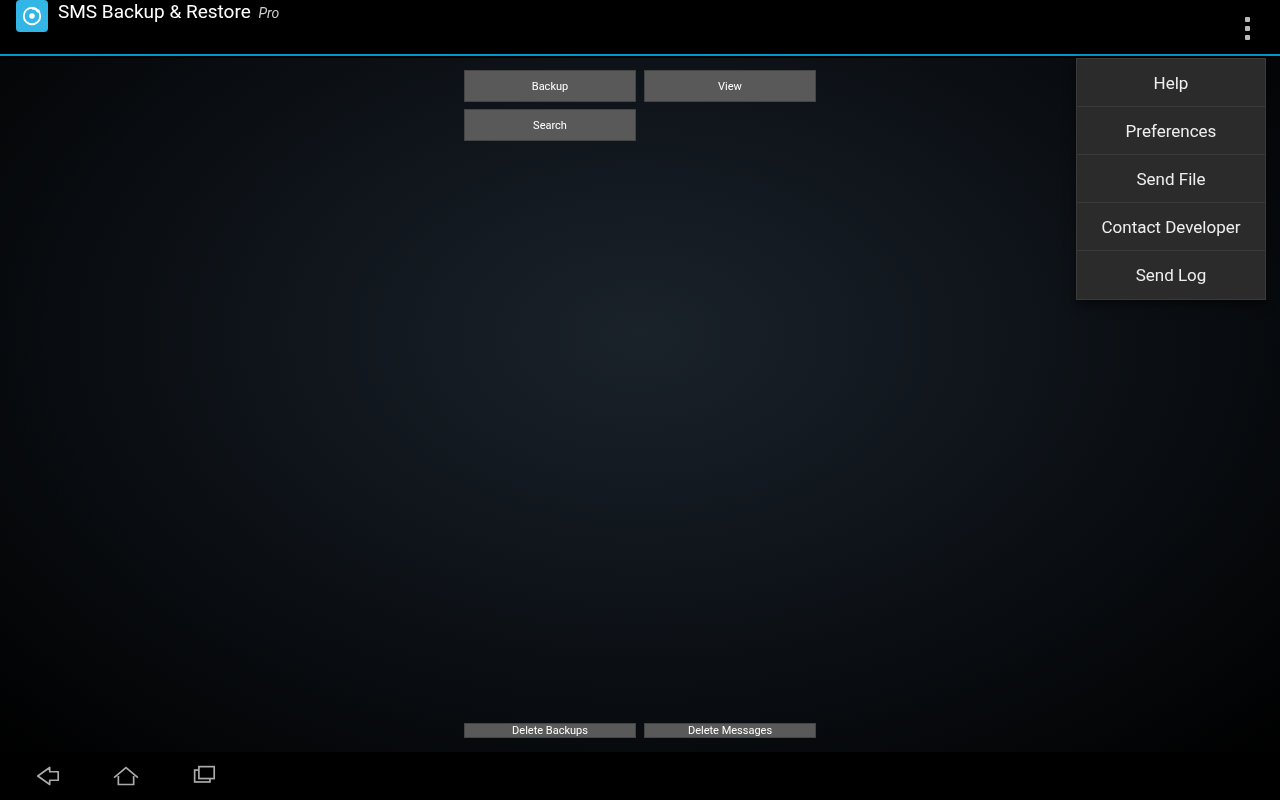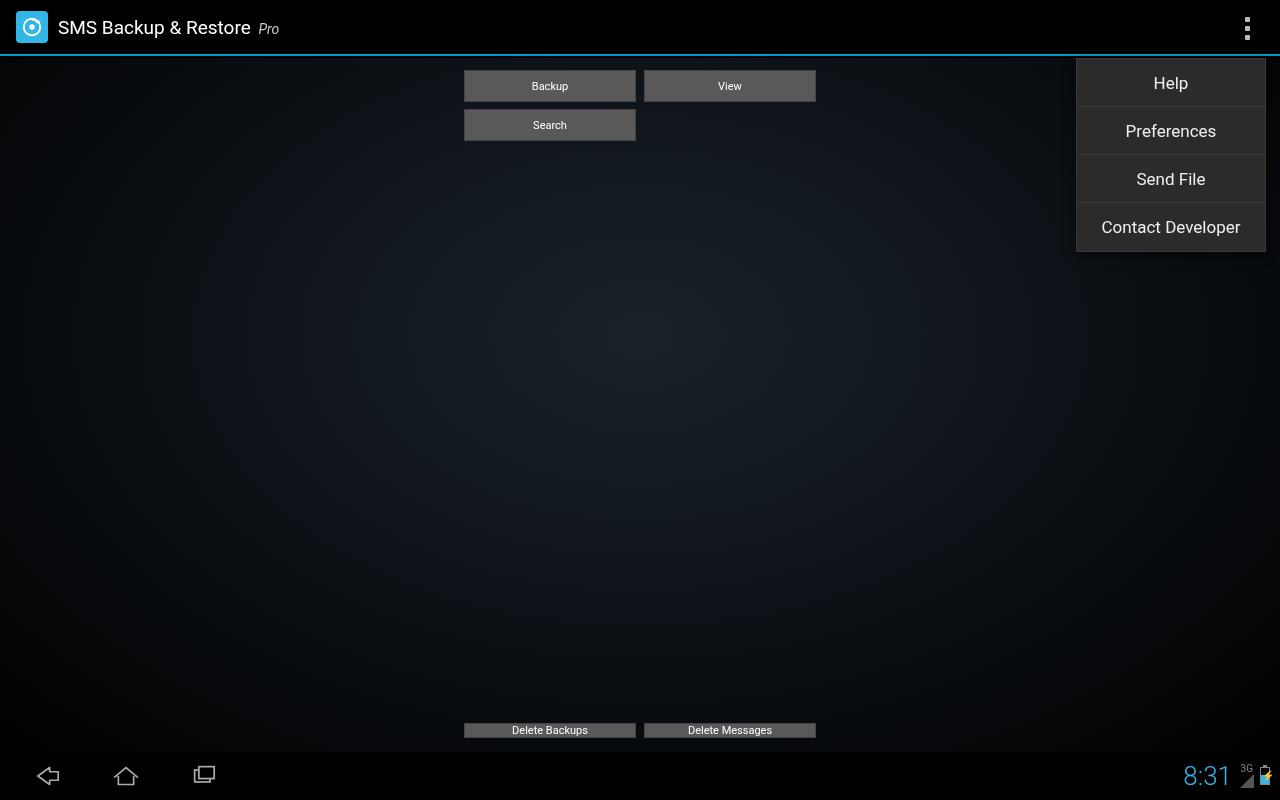--- a/index.html
+++ b/index.html
@@ -12,21 +12,21 @@
     color: #fff;
     -webkit-font-smoothing: antialiased;
   }
 
   
   .action-bar {
     position: absolute;
     top: 0; left: 0;
     width: 100%; height: 56px;
     background: #000;
-    display: flex; align-items: center;
+    display: flex; 
     border-bottom: 2px solid #0099cc;
   }
   .app-icon {
     width: 32px; height: 32px;
     margin-left: 16px;
     background: #33b5e5;
     border-radius: 4px;
     position: relative;
     display: flex; align-items: center; justify-content: center;
   }
@@ -223,20 +223,23 @@
   </div>
   <div class="item">
     <span>Preferences</span>
   </div>
   <div class="item">
     <span>Send File</span>
   </div>
   <div class="item">
     <span>Contact Developer</span>
   </div>
+  <div class="item">
+    <span>Send Log</span>
+  </div>
 </div>
 
 <div class="nav-bar">
   <div class="nav-buttons">
     <div class="nav-btn">
       <svg viewBox="0 0 40 40" width="34" height="34">
         <path d="M8 20 L22 10 L22 15 L32 15 L32 25 L22 25 L22 30 Z" fill="none" stroke="#aaa" stroke-width="2" stroke-linejoin="round"></path>
       </svg>
     </div>
     <div class="nav-btn">
@@ -246,26 +249,13 @@
       </svg>
     </div>
     <div class="nav-btn">
       <svg viewBox="0 0 40 40" width="34" height="34">
         <rect x="9" y="13" width="18" height="14" fill="none" stroke="#aaa" stroke-width="2"></rect>
         <rect x="14" y="9" width="18" height="14" fill="#000" stroke="#aaa" stroke-width="2"></rect>
       </svg>
     </div>
   </div>
 
-  <div class="status-area">
-    <span class="clock">8:31</span>
-    <div class="status-icons">
-      <div style="display:flex;flex-direction:column;align-items:flex-end;">
-        <span class="net-label">3G</span>
-        <div class="signal-tri"></div>
-      </div>
-      <div class="battery">
-        <div class="fill"></div>
-        <div class="bolt">⚡</div>
-      </div>
-    </div>
-  </div>
 </div>
 
 </body></html>

